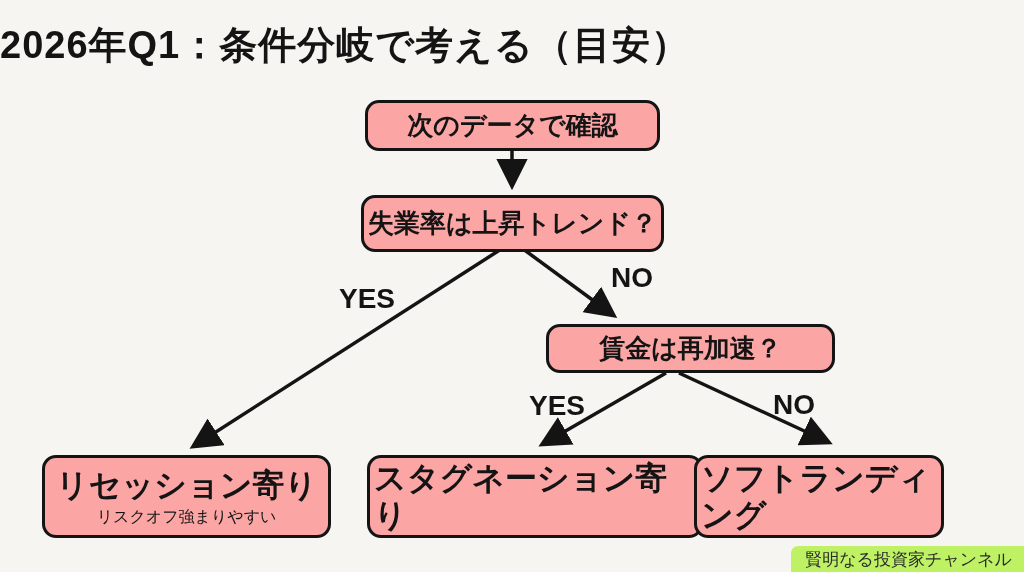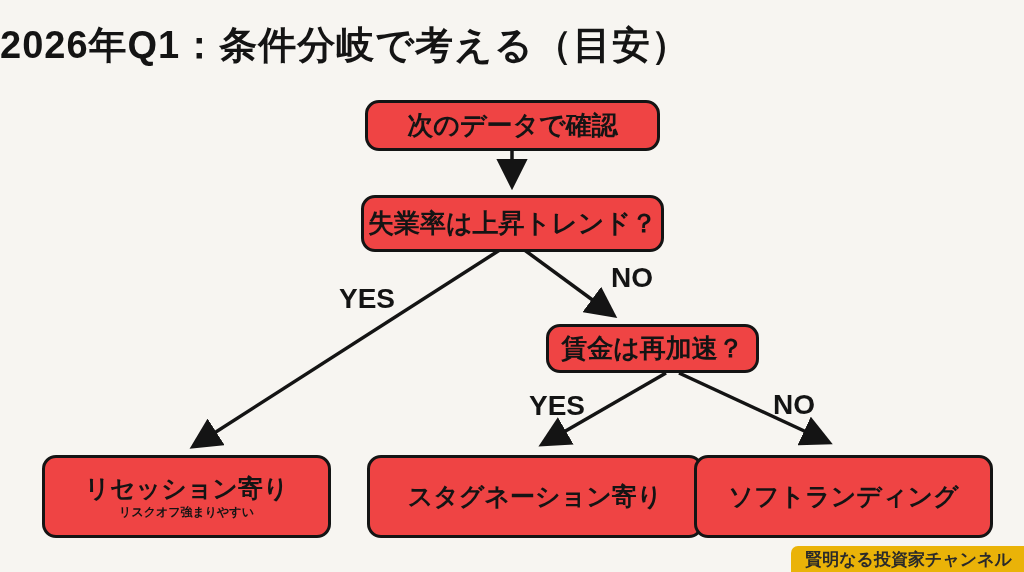--- a/index.html
+++ b/index.html
@@ -23,56 +23,56 @@
     letter-spacing:1px;
     color:#141414;
   }
   .arrows{
     position:absolute;top:0;left:0;width:1024px;height:572px;
     pointer-events:none;
   }
   .node{
     position:absolute;
     box-sizing:border-box;
-    background:#ef4444;
+    background:#fca5a5;
     border:3px solid #141414;
     border-radius:14px;
     display:flex;
     align-items:center;
     justify-content:center;
     font-weight:bold;
     color:#141414;
   }
   .node.single{font-size:26px;}
   .node.outcome{
     flex-direction:column;
     justify-content:center;
     gap:4px;
     padding:6px 4px;
   }
-  .outcome .o-title{font-size:25px;font-weight:bold;line-height:1.15;}
-  .outcome .o-sub{font-size:12px;font-weight:bold;line-height:1.1;text-align:right;}
+  .outcome .o-title{font-size:32px;font-weight:bold;line-height:1.15;}
+  .outcome .o-sub{font-size:16px;font-weight:normal;line-height:1.1;text-align:right;}
   .branch-label{
     position:absolute;
     width:90px;
     text-align:center;
     font-size:28px;
     font-weight:bold;
     color:#141414;
   }
   .watermark{
     position:absolute;
     right:0;top:546px;
     height:26px;
-    background:#eab308;
+    background:#bef264;
     border-radius:7px 0 0 0;
     display:flex;align-items:center;
     padding:0 12px 0 14px;
     font-size:17px;
-    font-weight:bold;
+    font-weight:normal;
     color:#2a2a2a;
   }
 </style>
 </head>
 <body>
 
 <div class="canvas">
 
   <div class="title">2026年Q1：条件分岐で考える（目安）</div>
 
@@ -93,37 +93,37 @@
     <span>次のデータで確認</span>
   </div>
 
   <div class="node single" style="left:361px;top:195px;width:303px;height:57px;">
     <span>失業率は上昇トレンド？</span>
   </div>
 
   <div class="branch-label" style="left:322px;top:283px;">YES</div>
   <div class="branch-label" style="left:587px;top:262px;">NO</div>
 
-  <div class="node single" style="left:546px;top:324px;width:213px;height:49px;">
+  <div class="node single" style="left:546px;top:324px;width:289px;height:49px;">
     <span>賃金は再加速？</span>
   </div>
 
   <div class="branch-label" style="left:512px;top:390px;">YES</div>
   <div class="branch-label" style="left:749px;top:389px;">NO</div>
 
   <div class="node outcome" style="left:42px;top:455px;width:289px;height:83px;">
     <div class="o-title">リセッション寄り</div>
     <div class="o-sub">リスクオフ強まりやすい</div>
   </div>
 
   <div class="node outcome" style="left:367px;top:455px;width:336px;height:83px;">
     <div class="o-title">スタグネーション寄り</div>
   </div>
 
-  <div class="node outcome" style="left:694px;top:455px;width:299px;height:83px;">
+  <div class="node outcome" style="left:694px;top:455px;width:250px;height:83px;">
     <div class="o-title">ソフトランディング</div>
   </div>
 
   <div class="watermark">
     <span>賢明なる投資家チャンネル</span>
   </div>
 
 </div>
 
 </body></html>

